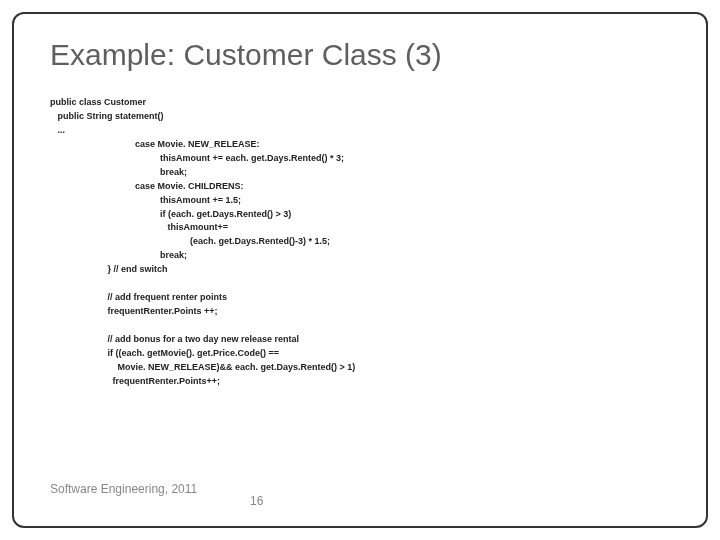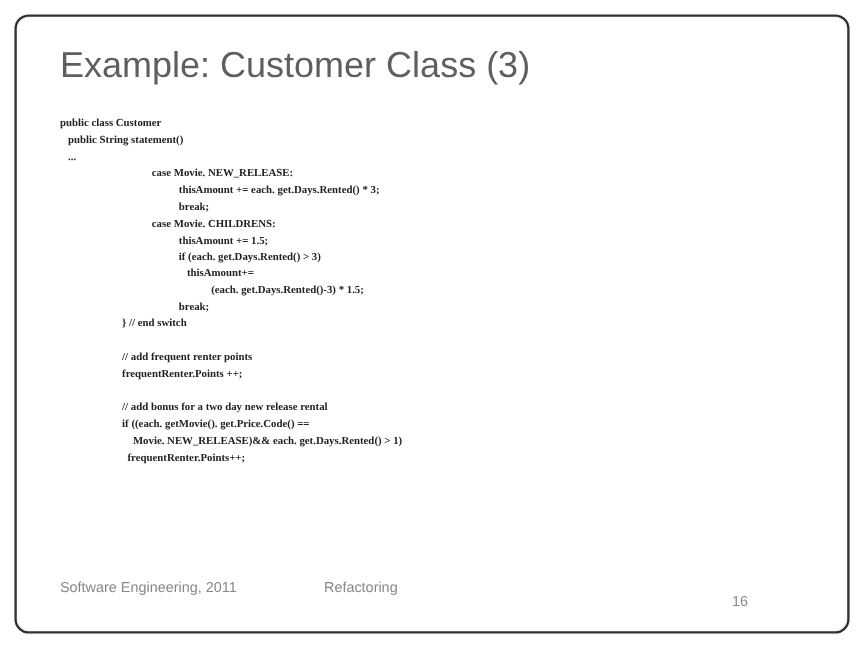--- a/index.html
+++ b/index.html
@@ -20,21 +20,21 @@
     border-radius: 12px;
     padding: 24px 36px 16px 36px;
   }
   .title {
     font-size: 30px;
     color: #5f5f5f;
     margin-bottom: 14px;
     font-weight: normal;
   }
   .code {
-    font-family: Liberation Serif, serif;
+    font-family: Liberation Sans, sans-serif;
     font-size: 9px;
     line-height: 1.55;
     color: #222;
     font-weight: bold;
     white-space: pre;
     margin-top: 24px;
   }
   .footer {
     position: absolute;
     bottom: 18px;
@@ -71,16 +71,15 @@
 <span>                       // add frequent renter points</span>
 <span>                       frequentRenter.Points ++;</span>
 <span></span>
 <span>                       // add bonus for a two day new release rental</span>
 <span>                       if ((each. getMovie(). get.Price.Code() ==</span>
 <span>                           Movie. NEW_RELEASE)&amp;&amp; each. get.Days.Rented() &gt; 1)</span>
 <span>                         frequentRenter.Points++;</span></div>
 
   <div class="footer">
     <div class="footer-left">Software Engineering, 2011</div>
-    <div class="footer-center">Refactoring</div>
     <div class="footer-right">16</div>
   </div>
 </div>
 
 </body></html>

